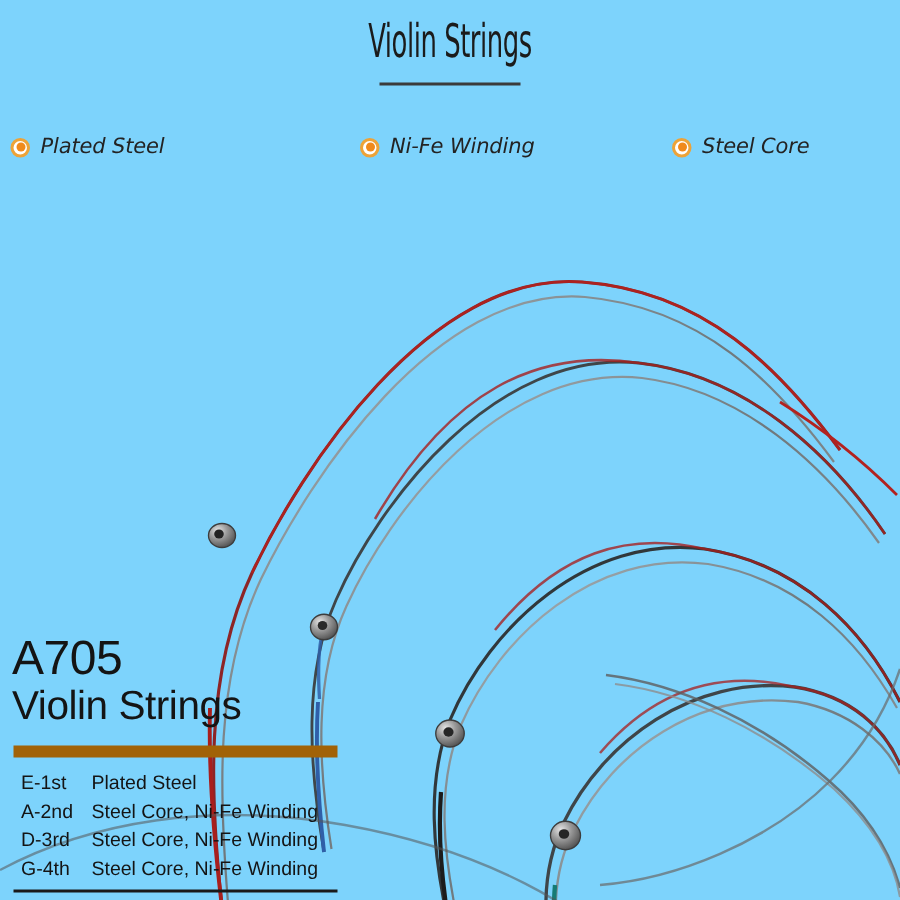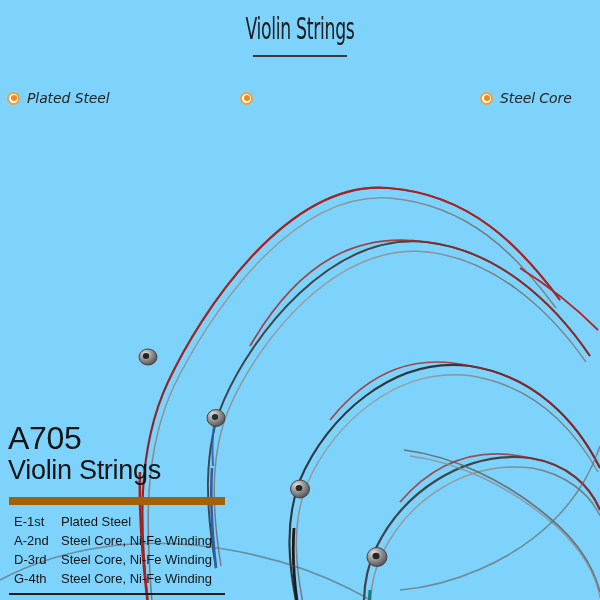--- a/index.html
+++ b/index.html
@@ -53,21 +53,21 @@
     left: 0;
     width: 600px;
     height: 56px;
   }
   .feature-col {
     position: absolute;
     top: 0;
   }
   #feature-col-1 { left: 7px; }
   #feature-col-2 { left: 240px; }
-  #feature-col-3 { left: 480px; }
+  #feature-col-3 { left: 448px; }
 
   .feature-item {
     display: flex;
     align-items: center;
     height: 24px;
     margin-bottom: 5px;
     white-space: nowrap;
   }
   .bullet-icon {
     width: 13px;
@@ -173,20 +173,21 @@
     <div class="feature-col" id="feature-col-1">
       <div class="feature-item">
         <span class="bullet-icon"></span>
         <span class="feature-label">Plated Steel</span>
       </div>
     </div>
 
     <div class="feature-col" id="feature-col-2">
       <div class="feature-item">
         <span class="bullet-icon"></span>
+        <span class="feature-label">Ni-Fe Winding</span>
       </div>
     </div>
 
     <div class="feature-col" id="feature-col-3">
       <div class="feature-item">
         <span class="bullet-icon"></span>
         <span class="feature-label">Steel Core</span>
       </div>
     </div>
 

